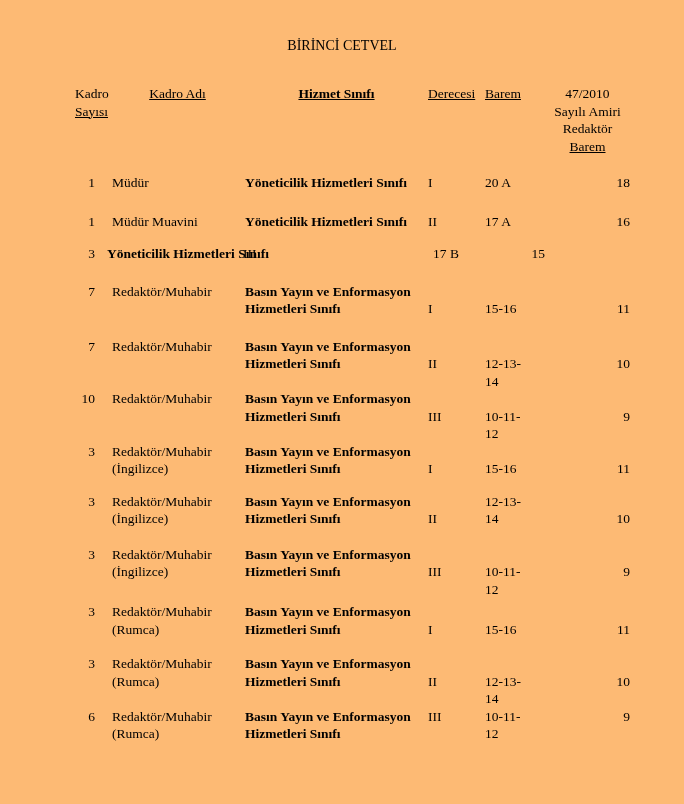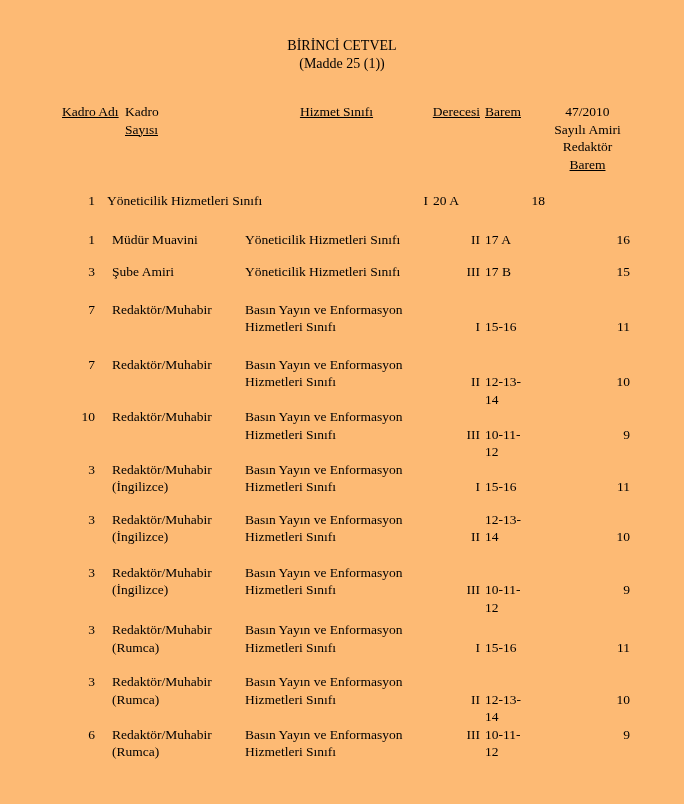--- a/index.html
+++ b/index.html
@@ -16,48 +16,47 @@
   .doc-table{margin:30px 0 0 55px;font-size:13.5px;}
   .thead,.trow{
     display:grid;
     grid-template-columns:50px 138px 185px 52px 65px 85px;
     line-height:17.5px;
   }
   .thead{margin-bottom:19px;}
   .cell{white-space:nowrap;}
   .c-sayisi{text-align:right;padding-right:10px;}
   .c-kadro-adi{padding-left:7px;}
-  .c-hizmet{padding-left:2px;}
-  .c-derecesi{text-align:right;}
+  .c-hizmet{padding-left:2px;font-weight:bold;}
+  .c-derecesi{text-align:left;}
   .c-barem{padding-left:5px;}
   .c-yasa{text-align:right;}
   .h-sayisi{text-align:left;padding-left:20px;}
   .h-center{text-align:center;}
   .h-left{padding-left:5px;}
   .u{text-decoration:underline;}
 </style>
 </head>
 <body>
 
 <div class="page">
 
   <div class="title-block">
     <div>BİRİNCİ CETVEL</div>
-    <div>(Madde 25 (1))</div>
   </div>
 
   <div class="doc-table">
 
     <div class="thead">
-      <div class="cell c-kadro-adi h-center">
-        <span class="u">Kadro Adı</span>
-      </div>
       <div class="cell c-sayisi h-sayisi">
         <span>Kadro</span><br>
         <span class="u">Sayısı</span>
+      </div>
+      <div class="cell c-kadro-adi h-center">
+        <span class="u">Kadro Adı</span>
       </div>
       <div class="cell c-hizmet h-center">
         <span class="u">Hizmet Sınıfı</span>
       </div>
       <div class="cell c-derecesi">
         <span class="u">Derecesi</span>
       </div>
       <div class="cell c-barem h-left">
         <span class="u">Barem</span>
       </div>
@@ -65,36 +64,36 @@
         <span>47/2010</span><br>
         <span>Sayılı Amiri</span><br>
         <span>Redaktör</span><br>
         <span class="u">Barem</span>
       </div>
     </div>
 
     <div>
         <div class="trow" style="margin-bottom: 21px;">
           <div class="cell c-sayisi">1</div>
+          <div class="cell c-kadro-adi">Müdür</div>
           <div class="cell c-hizmet">Yöneticilik Hizmetleri Sınıfı</div>
           <div class="cell c-derecesi">I</div>
           <div class="cell c-barem">20 A</div>
           <div class="cell c-yasa">18</div>
         </div>
         <div class="trow" style="margin-bottom: 15px;">
           <div class="cell c-sayisi">1</div>
           <div class="cell c-kadro-adi">Müdür Muavini</div>
           <div class="cell c-hizmet">Yöneticilik Hizmetleri Sınıfı</div>
           <div class="cell c-derecesi">II</div>
           <div class="cell c-barem">17 A</div>
           <div class="cell c-yasa">16</div>
         </div>
         <div class="trow" style="margin-bottom: 20px;">
           <div class="cell c-sayisi">3</div>
-          <div class="cell c-kadro-adi">Şube Amiri</div>
           <div class="cell c-hizmet">Yöneticilik Hizmetleri Sınıfı</div>
           <div class="cell c-derecesi">III</div>
           <div class="cell c-barem">17 B</div>
           <div class="cell c-yasa">15</div>
         </div>
         <div class="trow" style="margin-bottom: 20px;">
           <div class="cell c-sayisi">7</div>
           <div class="cell c-kadro-adi">Redaktör/Muhabir</div>
           <div class="cell c-hizmet">Basın Yayın ve Enformasyon</div>
           <div class="cell c-derecesi">&nbsp;</div>

